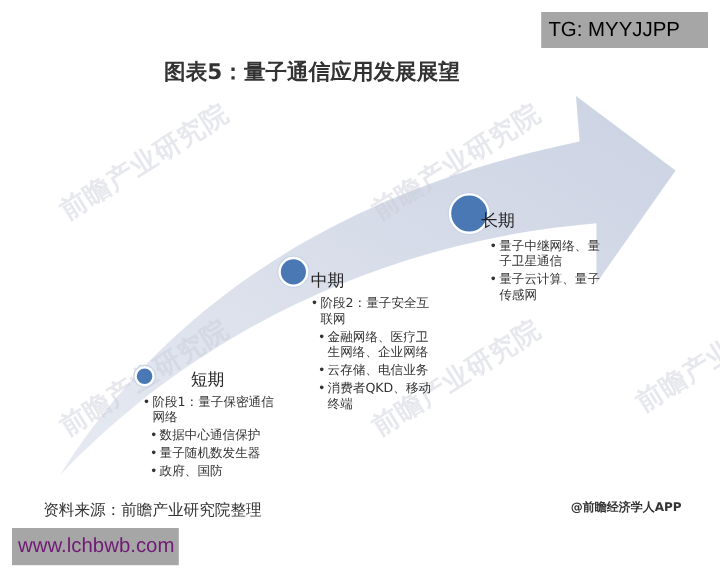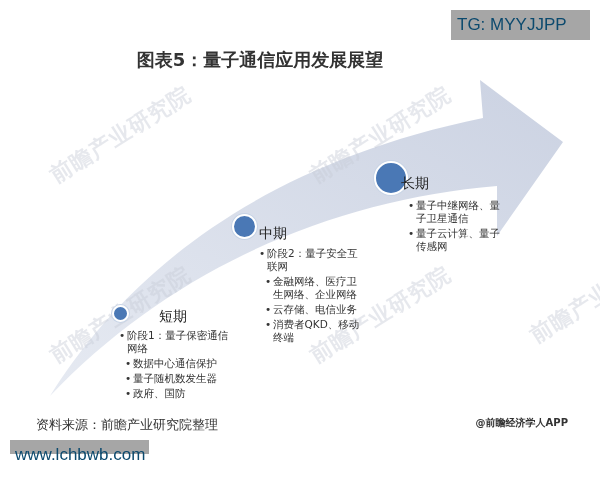--- a/index.html
+++ b/index.html
@@ -5,27 +5,27 @@
     html, body { margin: 0; padding: 0; }
     body {
       width: 600px; height: 480px; position: relative; overflow: hidden;
       background: #ffffff;
       font-family: "DejaVu Sans", "Liberation Sans", sans-serif;
       color: #222;
     }
     .abs { position: absolute; }
     .tg-badge {
       left: 451px; top: 10px; width: 139px; height: 30px;
-      background: #a6a6a6; color: #0c4a6e;
+      background: #a6a6a6; color: #000000;
       font-family: "Liberation Sans", sans-serif; font-size: 17px;
       line-height: 30px; padding-left: 6px; box-sizing: border-box;
     }
     .site-badge {
-      left: 10px; top: 440px; width: 139px; height: 14px;
-      background: #a6a6a6; color: #0c4a6e;
+      left: 10px; top: 440px; width: 139px; height: 31px;
+      background: #a6a6a6; color: #701a75;
       font-family: "Liberation Sans", sans-serif; font-size: 17px;
       line-height: 30px; padding-left: 5px; box-sizing: border-box;
     }
     .title {
       left: 0; top: 48px; width: 520px; text-align: center;
       font-size: 18px; font-weight: bold; color: #333;
     }
     svg.arrow { position: absolute; left: 0; top: 0; }
     .watermark {
       position: absolute; color: rgba(200,205,215,0.45);

